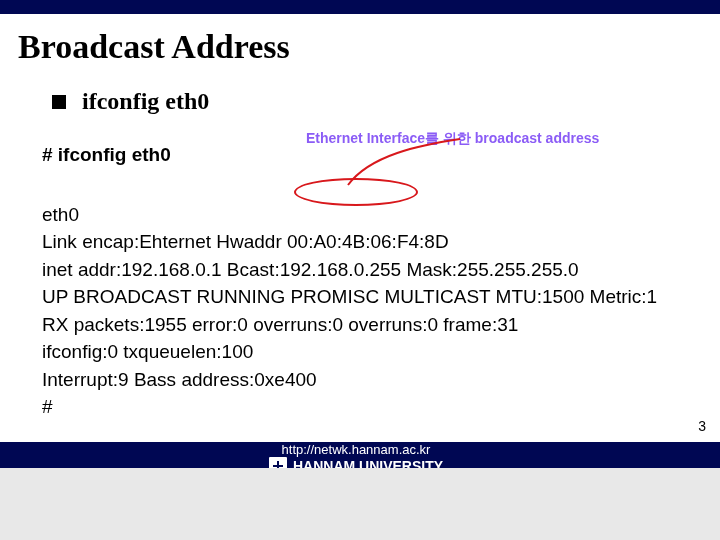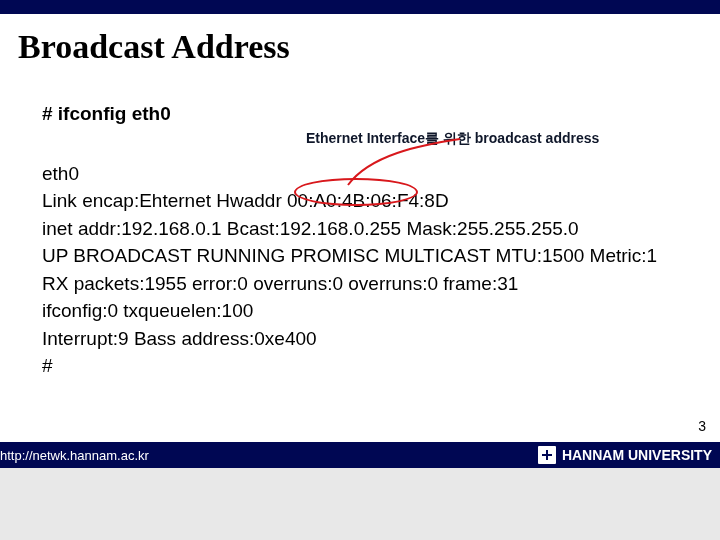--- a/index.html
+++ b/index.html
@@ -16,21 +16,21 @@
     display: flex; align-items: baseline; padding: 14px 0 0 52px;
   }
   .bullet-sq {
     width: 14px; height: 14px; background: #000; display: inline-block; margin-right: 16px; margin-top: 6px;
   }
   .subhead-text {
     font-family: Georgia, 'Times New Roman', serif;
     font-weight: bold; font-size: 24px; color: #000;
   }
   .caption {
-    font-family: Tahoma, Arial, sans-serif; font-size: 14px; font-weight: bold; color: #0f172a;
+    font-family: Tahoma, Arial, sans-serif; font-size: 14px; font-weight: bold; color: #8b5cf6;
     position: absolute; left: 306px; top: 130px;
   }
   .codebox {
     font-family: Tahoma, Arial, sans-serif; font-size: 19px; font-weight: 400; color: #000;
     padding: 26px 0 0 42px; line-height: 1.45;
   }
   .codebox .cmd { font-weight: bold; }
   .codebox .ind { display: inline-block; width: 88px; vertical-align: top; margin-top: 32px; }
   .codebox .body { display: inline-block; vertical-align: top; }
   .ellipse {
@@ -38,21 +38,21 @@
     border: 2px solid #d8181c; border-radius: 50%;
   }
   .arrow-svg {
     position: absolute; left: 340px; top: 135px; width: 140px; height: 58px; pointer-events: none;
   }
   .page-num {
     position: absolute; right: 14px; bottom: 34px; font-size: 14px; color: #000;
   }
   .footer {
     position: absolute; left: 0; bottom: 0; width: 720px; height: 26px; background: #000753;
-    display: flex; align-items: center; justify-content: space-between; padding: 0 8px 0 0;
+    display: flex; align-items: center; justify-content: space-between; padding: 0 8px 0 0; flex-direction: column;
   }
   .footer-left {
     font-family: Tahoma, Arial, sans-serif; font-size: 13px; color: #fff; padding-left: 0;
   }
   .footer-right {
     font-family: Tahoma, Arial, sans-serif; font-size: 14px; font-weight: bold; color: #fff;
     display: flex; align-items: center; gap: 6px;
   }
   .uni-logo {
     width: 18px; height: 18px; background: #fff; display: inline-block; border-radius: 1px;
@@ -65,20 +65,24 @@
   }
 </style>
 </head>
 <body>
 
 <div class="slide">
   <div class="topbar"></div>
 
   <div class="title">Broadcast Address</div>
 
+  <div class="subhead">
+    <span class="bullet-sq"></span>
+    <span class="subhead-text">ifconfig eth0</span>
+  </div>
 
   <div class="caption">Ethernet Interface를 위한 broadcast address</div>
 
   <svg class="arrow-svg" viewBox="0 0 140 58">
     <path d="M120 4 C 80 10, 30 20, 8 50" stroke="#d8181c" stroke-width="2" fill="none"></path>
   </svg>
 
   <div class="codebox">
     <div class="cmd"># ifconfig eth0</div>
     <div>

